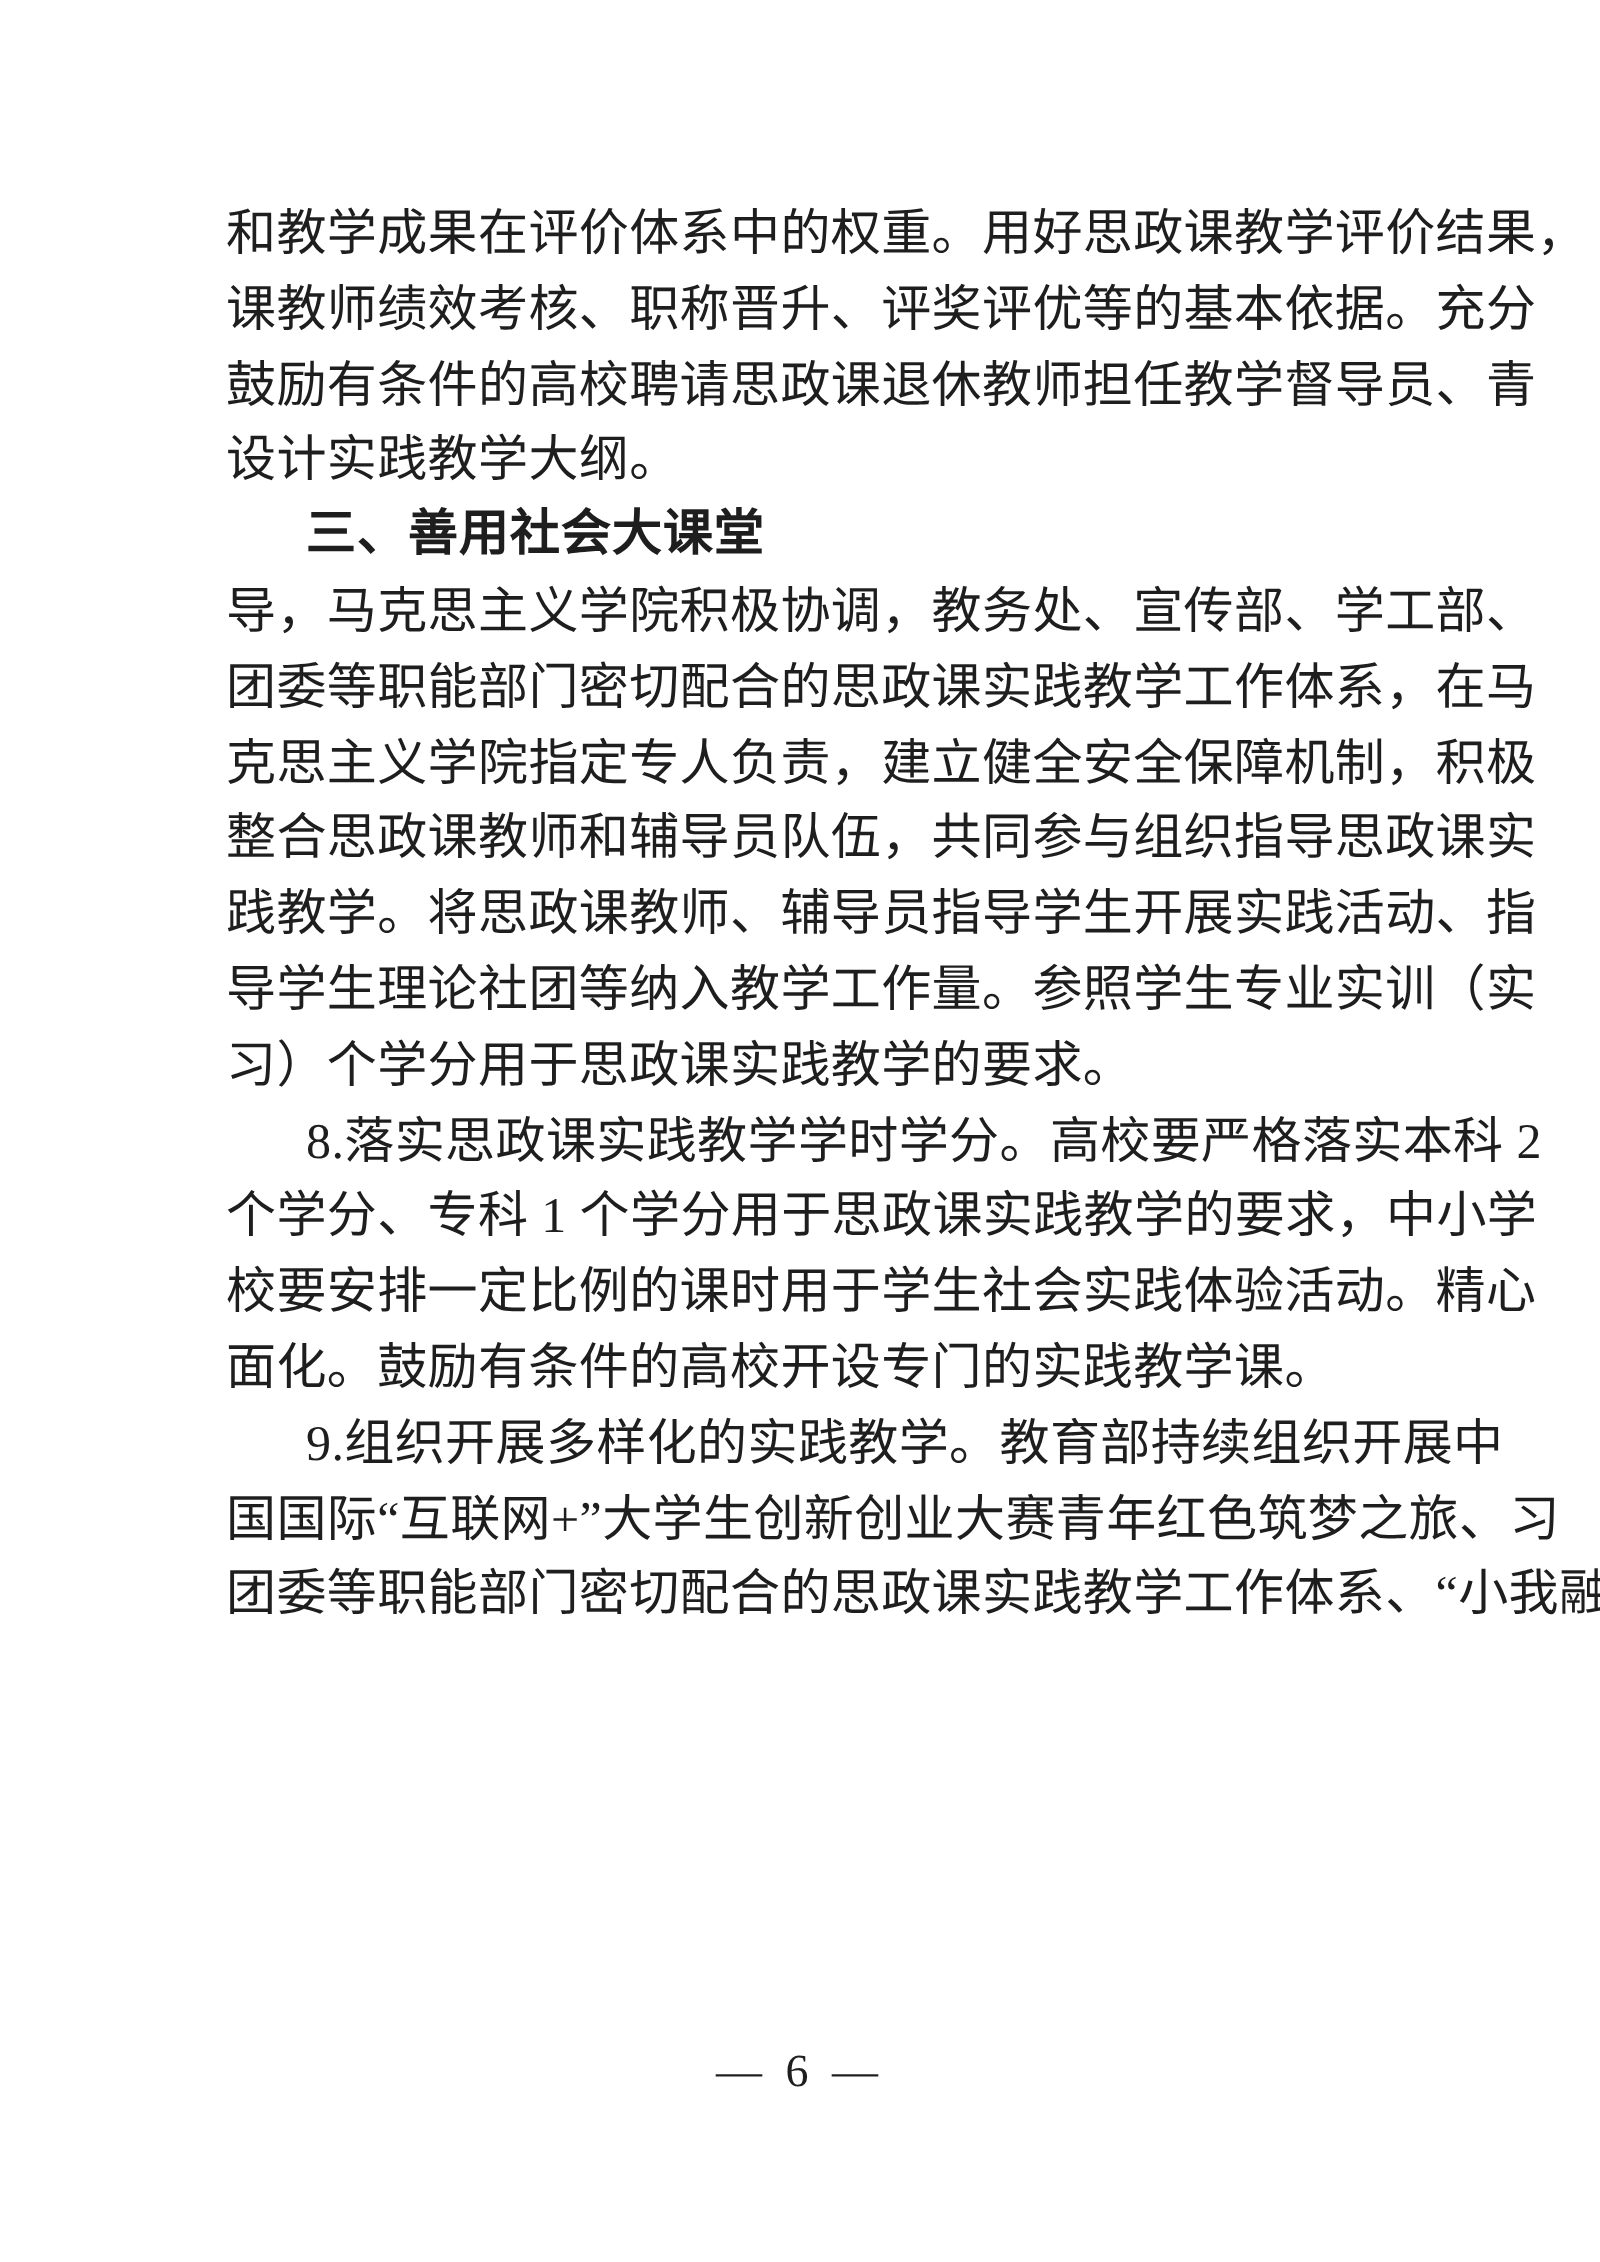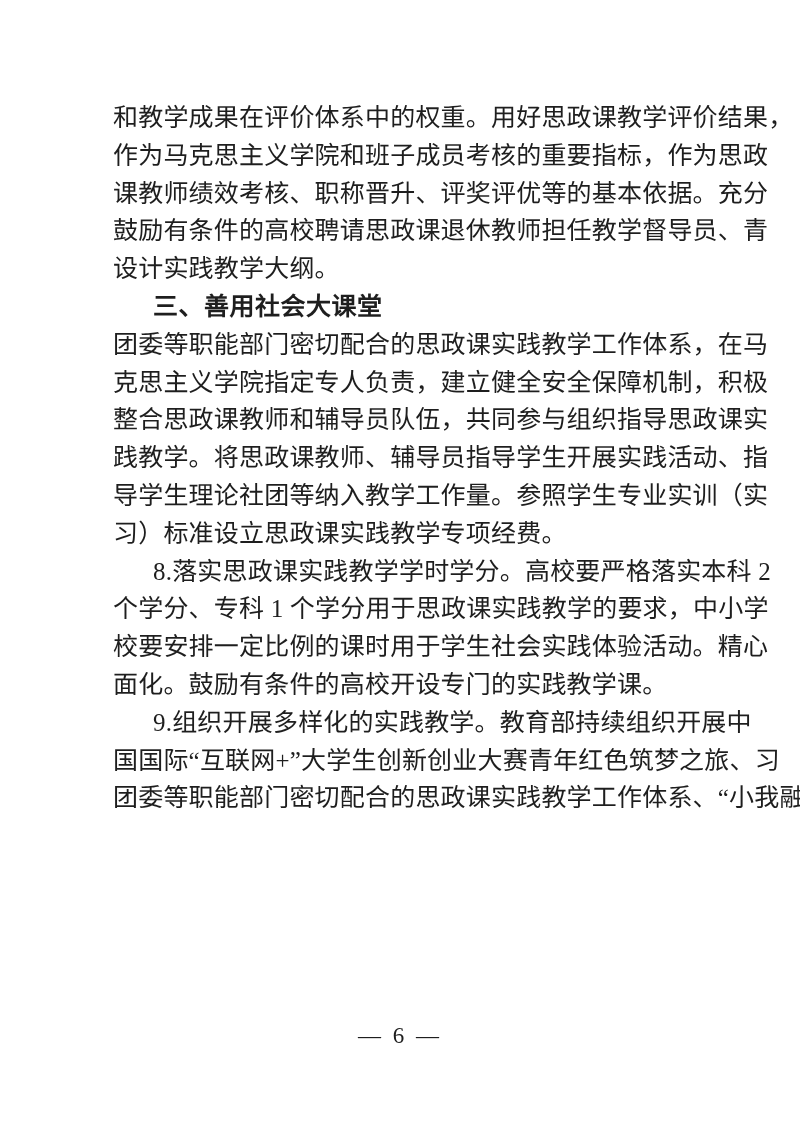--- a/index.html
+++ b/index.html
@@ -28,51 +28,51 @@
     line-height: 37.8px;
     height: 37.8px;
     white-space: nowrap;
     letter-spacing: 0.2px;
   }
   .indent {
     text-indent: 40px;
   }
   .heading {
     font-weight: 700;
-    font-family: Liberation Sans, sans-serif;
+    font-family: Liberation Mono, monospace;
     letter-spacing: 0.5px;
   }
   .page-footer {
     position: absolute;
     left: 0;
     top: 1023px;
     width: 800px;
     text-align: center;
     font-size: 23px;
     letter-spacing: 3px;
     color: #1e1e1e;
   }
 </style>
 </head>
 <body>
 
 <div class="page">
   <div class="text-block">
     <div class="line">和教学成果在评价体系中的权重。用好思政课教学评价结果，</div>
-    <div class="line">作为马克思主义学院和班子成员考核的重要指标，作为思政</div>
     <div class="line">课教师绩效考核、职称晋升、评奖评优等的基本依据。充分</div>
     <div class="line">鼓励有条件的高校聘请思政课退休教师担任教学督导员、青</div>
     <div class="line">设计实践教学大纲。</div>
     <div class="line indent heading">三、善用社会大课堂</div>
+    <div class="line">导，马克思主义学院积极协调，教务处、宣传部、学工部、</div>
     <div class="line">团委等职能部门密切配合的思政课实践教学工作体系，在马</div>
     <div class="line">克思主义学院指定专人负责，建立健全安全保障机制，积极</div>
     <div class="line">整合思政课教师和辅导员队伍，共同参与组织指导思政课实</div>
     <div class="line">践教学。将思政课教师、辅导员指导学生开展实践活动、指</div>
     <div class="line">导学生理论社团等纳入教学工作量。参照学生专业实训（实</div>
-    <div class="line">习）标准设立思政课实践教学专项经费。</div>
+    <div class="line">习）个学分用于思政课实践教学的要求。</div>
     <div class="line indent">8.落实思政课实践教学学时学分。高校要严格落实本科 2</div>
     <div class="line">个学分、专科 1 个学分用于思政课实践教学的要求，中小学</div>
     <div class="line">校要安排一定比例的课时用于学生社会实践体验活动。精心</div>
     <div class="line">面化。鼓励有条件的高校开设专门的实践教学课。</div>
     <div class="line indent">9.组织开展多样化的实践教学。教育部持续组织开展中</div>
     <div class="line">国国际“互联网+”大学生创新创业大赛青年红色筑梦之旅、习</div>
     <div class="line">团委等职能部门密切配合的思政课实践教学工作体系、“小我融</div>
   </div>
 
   <div class="page-footer">— 6 —</div>

